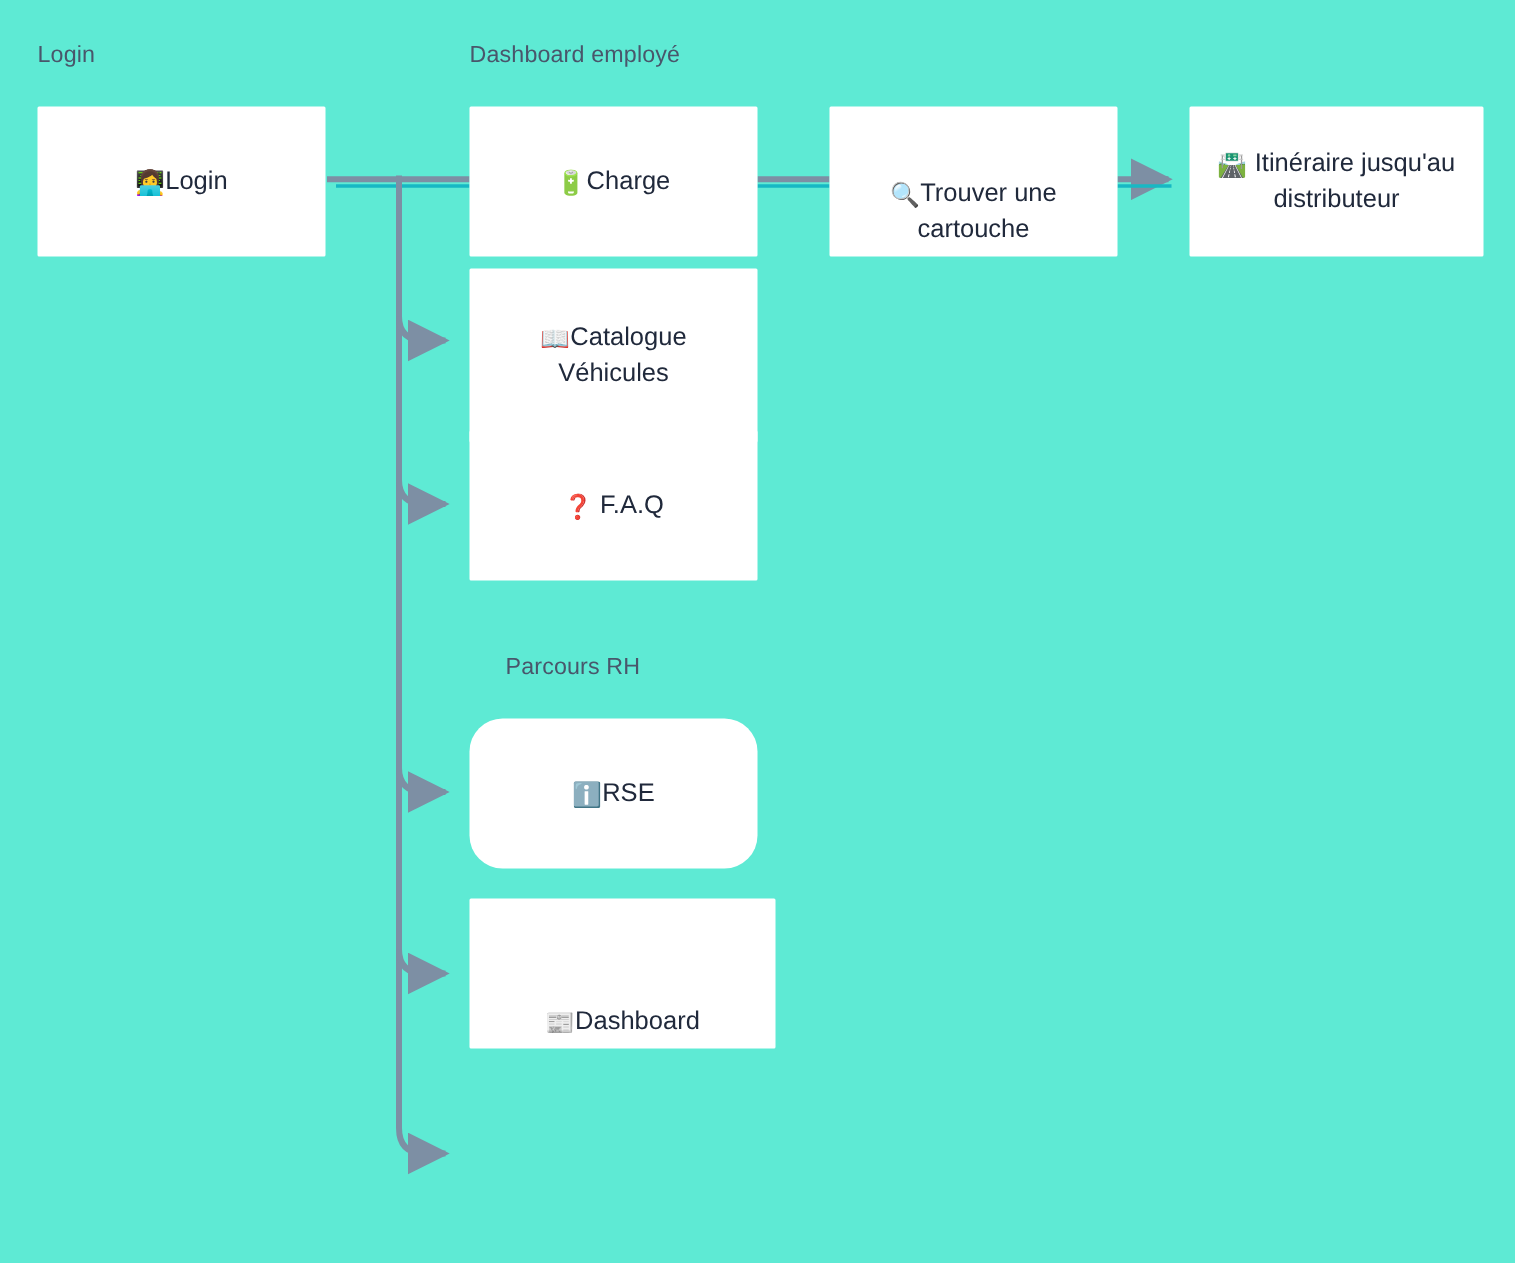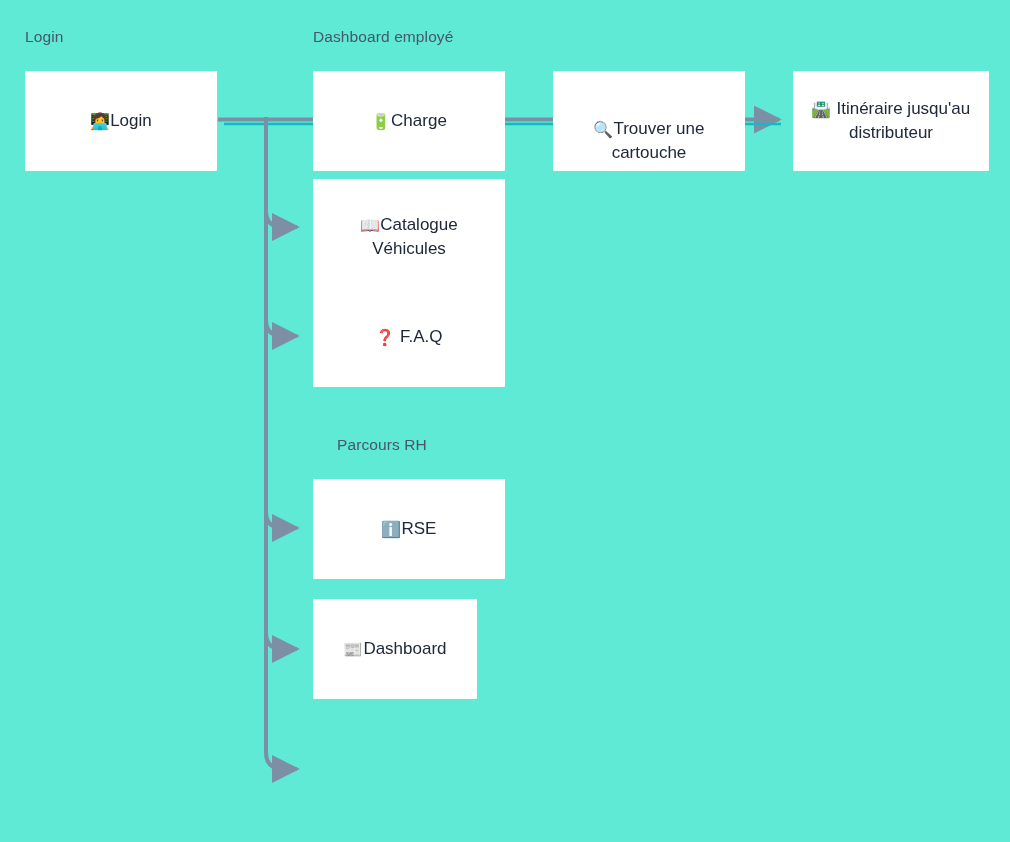--- a/index.html
+++ b/index.html
@@ -139,22 +139,22 @@
 
   <div class="node" style="left:553px; top:71px; width:192px; height:100px;align-items:flex-end;">
     <span class="label"><span class="emj">🔍</span><span>Trouver une cartouche</span></span>
   </div>
 
   <div class="node" style="left:793px; top:71px; width:196px; height:100px;">
     <span class="label"><span class="emj">🛣️</span>
       <span>Itinéraire jusqu'au distributeur</span></span>
   </div>
 
-  <div class="node" style="left:313px; top:479px; width:192px; height:100px;">
+  <div class="node" style="left:313px; top:479px; width:192px; height:100px;border-radius:22px;">
     <span class="label"><span class="emj">ℹ️</span><span>RSE</span></span>
   </div>
 
-  <div class="node" style="left:313px; top:599px; width:164px; height:100px;">
+  <div class="node" style="left:313px; top:599px; width:204px; height:100px;align-items:flex-end;">
     <span class="label"><span class="emj">📰</span><span>Dashboard</span></span>
   </div>
 
 
 </div>
 
 </body></html>

